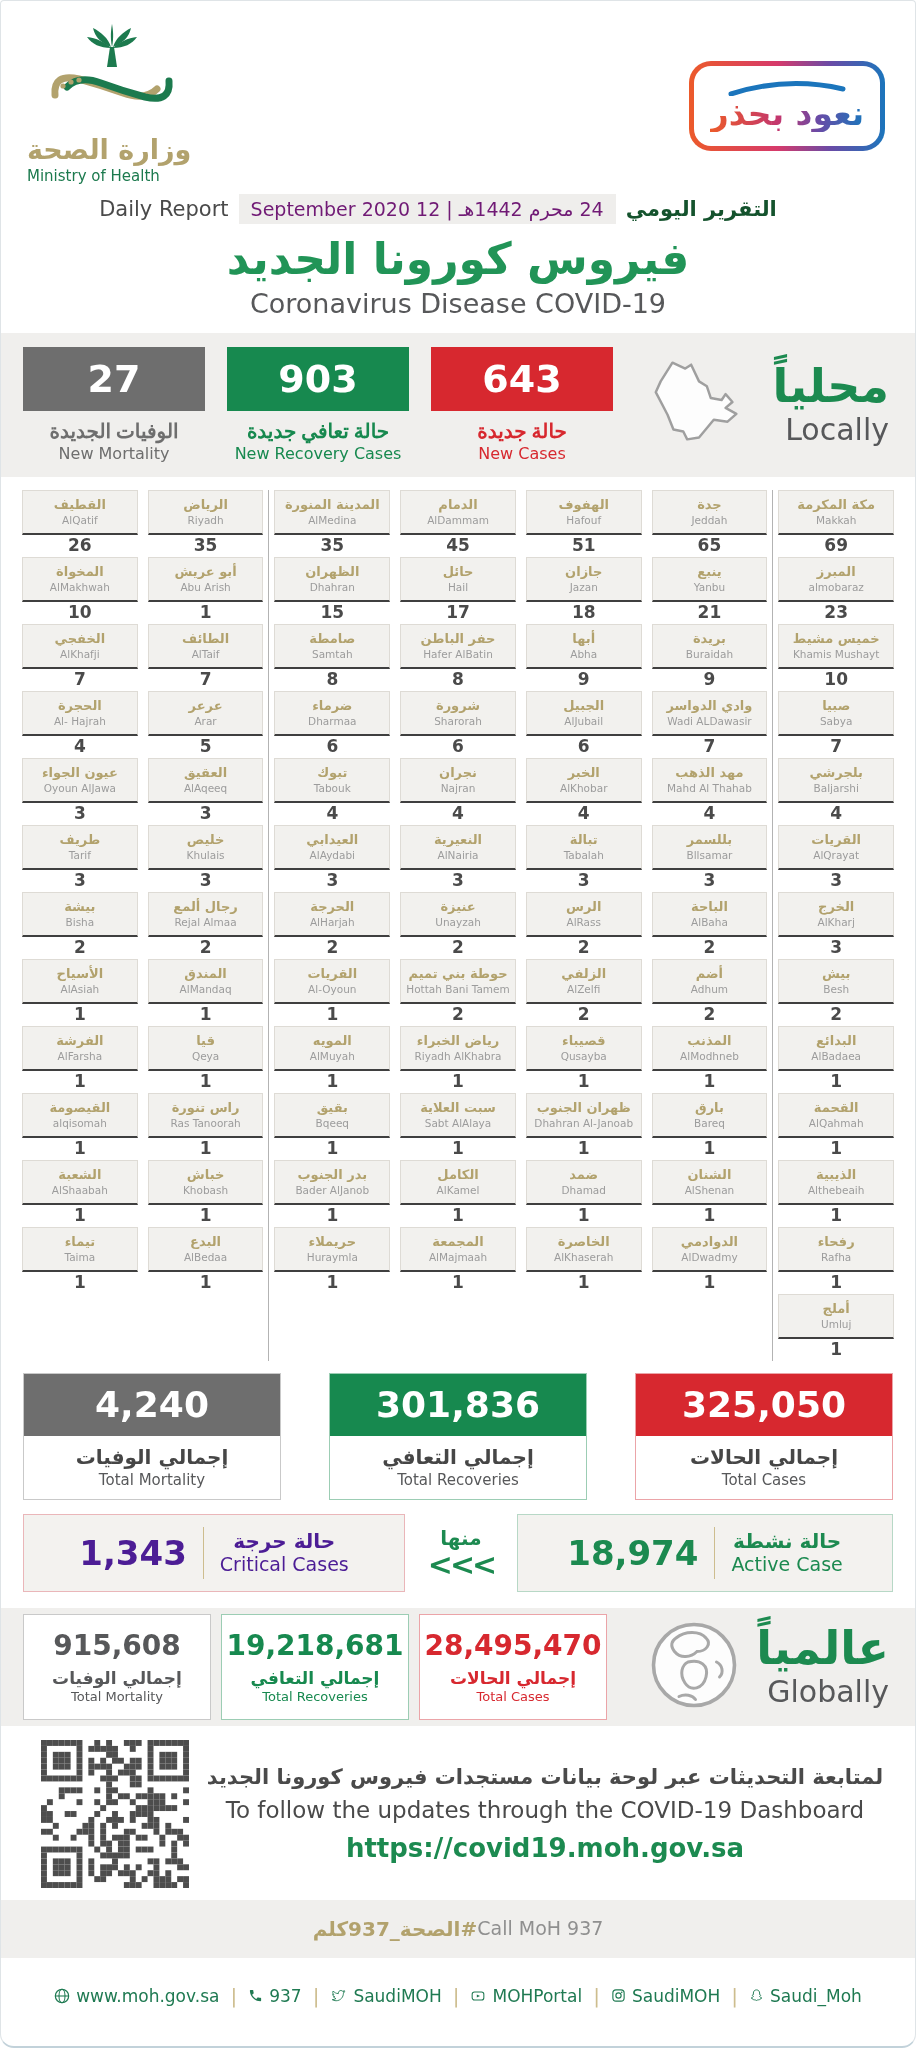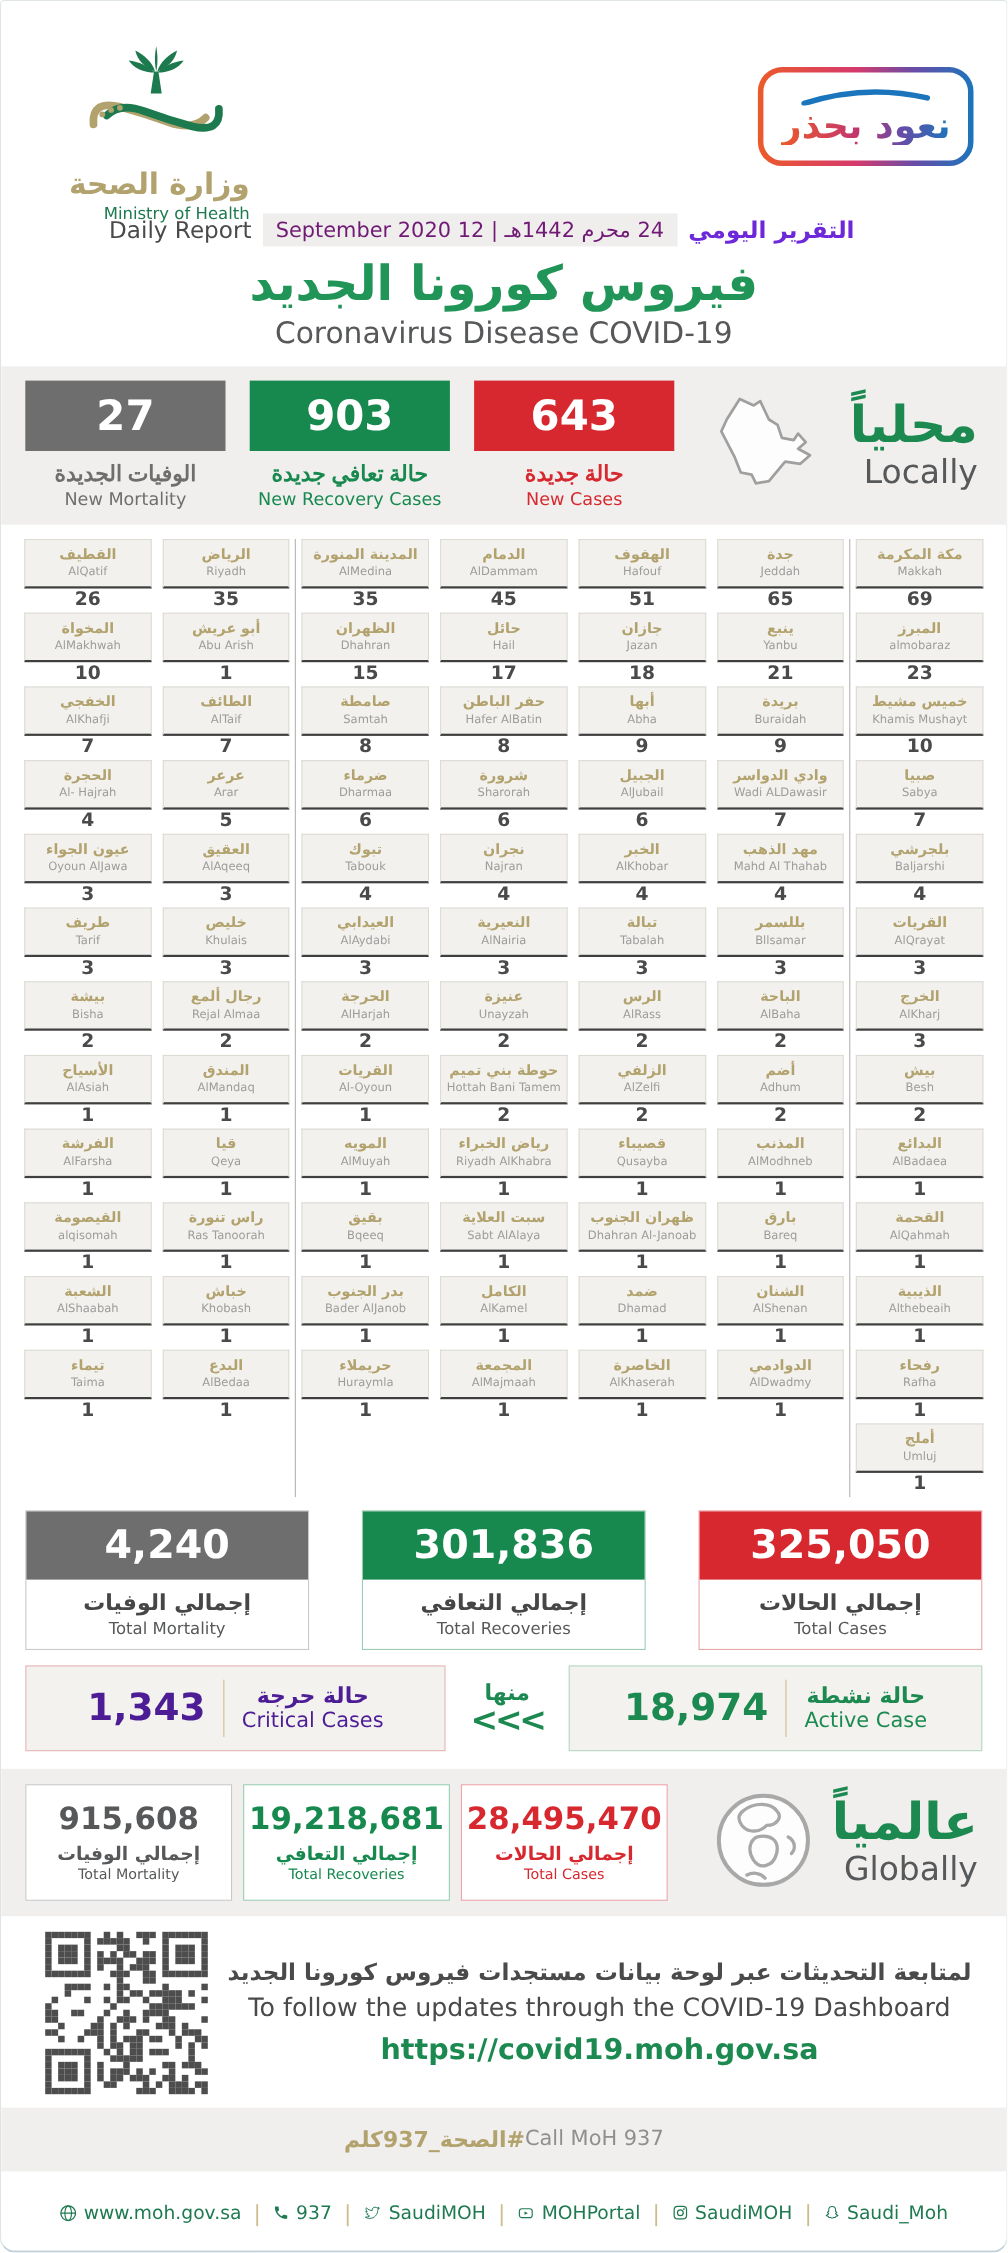--- a/index.html
+++ b/index.html
@@ -2,36 +2,36 @@
 <html lang="ar"><head>
 <meta charset="utf-8">
 <style>
   html,body{margin:0;padding:0;background:#fff;}
   body{font-family:"DejaVu Sans",sans-serif;-webkit-font-smoothing:antialiased;}
   #page{position:relative;width:916px;height:2048px;box-sizing:border-box;overflow:hidden;
         background:#fff;border:1px solid #dfe4e7;border-bottom:2px solid #c2d2da;
         border-radius:4px 4px 14px 14px;}
   
   .header{position:relative;height:188px;}
-  .logo{position:absolute;left:26px;top:40px;width:200px;text-align:right;}
+  .logo{position:absolute;left:26px;top:22px;width:200px;text-align:left;}
   .logo .ar{font-size:27px;font-weight:bold;color:#b2a26d;line-height:1.1;}
   .logo .en{font-size:15px;color:#1c7a4e;margin-top:2px;}
   .badge{position:absolute;right:30px;top:60px;width:196px;height:90px;border-radius:22px;
          background:linear-gradient(90deg,#ec5a2a,#d63a6b 45%,#6a4ba6 72%,#1b75bc);
          padding:5px;box-sizing:border-box;}
   .badge-inner{width:100%;height:100%;background:#fff;border-radius:17px;display:flex;
          flex-direction:column;align-items:center;justify-content:center;}
   .badge-text{font-size:33px;font-weight:bold;
          background:linear-gradient(90deg,#ec5a2a,#c2366f 45%,#6a4ba6 70%,#1b75bc);
          -webkit-background-clip:text;background-clip:text;color:transparent;line-height:1.1;}
   
   .date-row{display:flex;align-items:center;justify-content:center;gap:10px;margin:2px 40px 0 0;height:36px;}
   .date-en{font-size:21px;color:#4a4a4a;}
   .date-box{background:#efeeec;color:#701a75;font-size:19px;padding:4px 12px;}
-  .date-ar{font-size:21px;font-weight:bold;color:#6d28d9;text-align:right;}
+  .date-ar{font-size:21px;font-weight:bold;color:#14532d;text-align:right;}
   .title-ar{text-align:center;font-size:44px;font-weight:bold;color:#219457;margin-top:6px;line-height:1.2;}
   .title-en{text-align:center;font-size:27px;color:#57585a;margin-top:2px;}
   
   .band{background:#f0efed;}
   .local-band{margin-top:14px;height:144px;display:flex;align-items:center;padding:0 22px;}
   .stat{width:182px;text-align:center;margin-right:22px;}
   .stat-box{height:64px;display:flex;align-items:center;justify-content:center;
             color:#fff;font-size:38px;font-weight:bold;}
   .stat-lar{font-size:20px;font-weight:bold;margin-top:8px;font-family:Liberation Serif, serif;}
   .stat-len{font-size:16px;margin-top:1px;}
@@ -64,21 +64,21 @@
   .bd-active{width:376px;border:1px solid #b7d8c6;}
   .bd-num{font-size:34px;font-weight:bold;}
   .bd-sep{width:1px;height:52px;background:#cdbd8e;}
   .bd-lar{font-size:20px;font-weight:bold;line-height:1.2;}
   .bd-len{font-size:19px;line-height:1.2;}
   .red{color:#4c1d95;} .green{color:#1c8a50;}
   .minha{text-align:center;}
   .minha-ar{font-size:20px;font-weight:bold;color:#1c8a50;}
   .minha-ch{font-size:30px;font-weight:bold;color:#1c8a50;letter-spacing:-3px;line-height:1;}
   
-  .global-band{margin-top:16px;height:134px;display:flex;align-items:center;padding:0 22px;}
+  .global-band{margin-top:16px;height:118px;display:flex;align-items:center;padding:0 22px;}
   .g-box{width:188px;height:106px;background:#fff;border:1px solid #c9c9c9;box-sizing:border-box;
          text-align:center;margin-right:10px;display:flex;flex-direction:column;justify-content:center;}
   .g-box.t-green{border-color:#9ccdb4;} .g-box.t-red{border-color:#eba4a8;}
   .g-num{font-size:28px;font-weight:bold;}
   .g-lar{font-size:17px;font-weight:bold;margin-top:6px;}
   .g-len{font-size:13px;margin-top:1px;}
   .globe-wrap{margin-left:auto;}
   
   .dash{display:flex;align-items:center;margin-top:14px;padding:0 24px 0 40px;}
   .dash-text{flex:1;text-align:center;margin-left:10px;}

